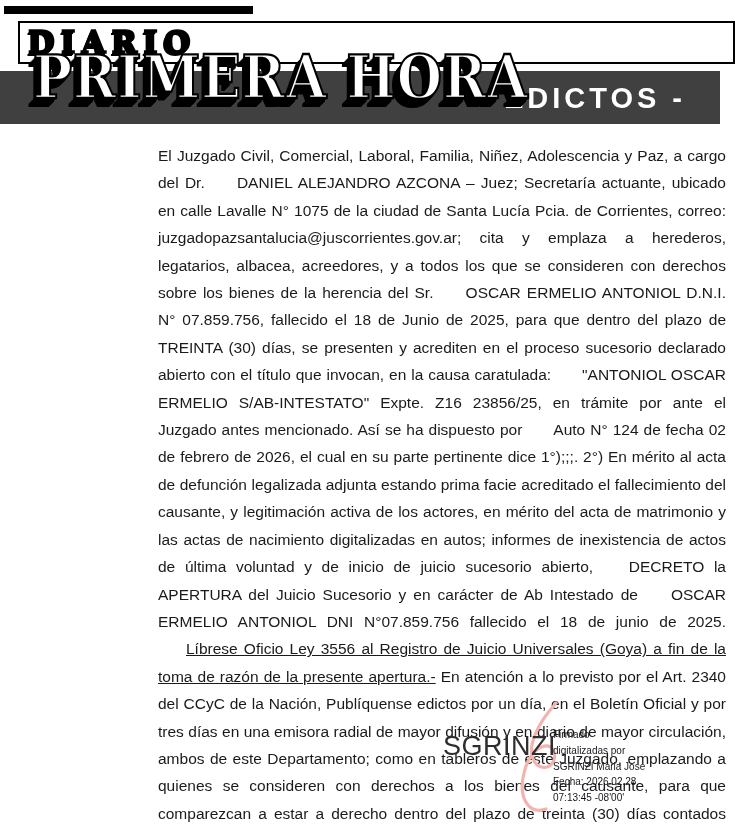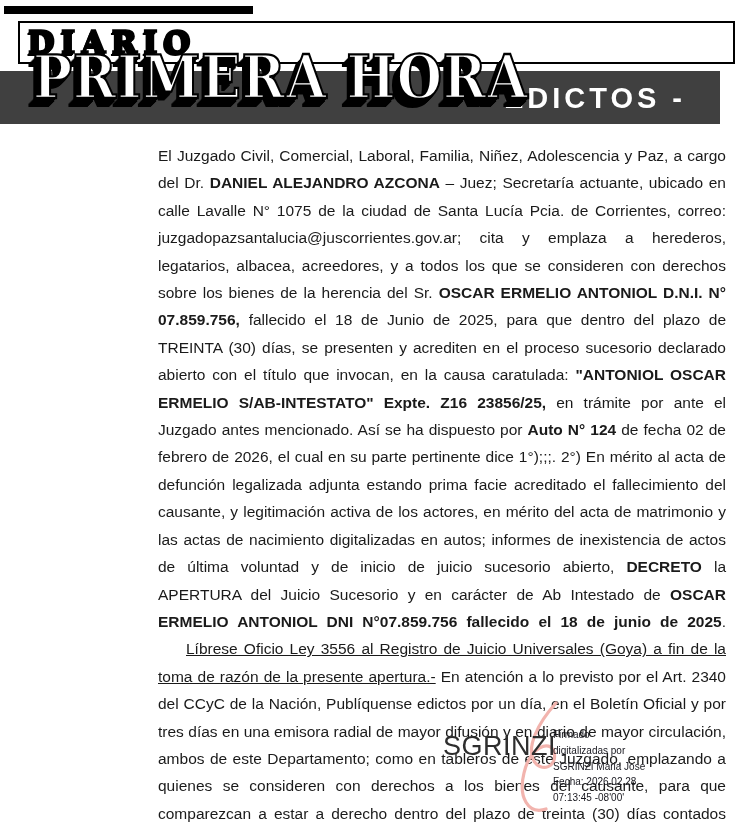--- a/index.html
+++ b/index.html
@@ -33,21 +33,21 @@
     color:#ffffff;-webkit-text-stroke:2px #000;
     text-shadow:-1px 2px 0 #000,-2px 3px 0 #000,-3px 4px 0 #000,-4px 5px 0 #000,-5px 6px 0 #000,-6px 7px 0 #000,-7px 8px 0 #000;
     transform:scaleY(1.14);transform-origin:left top;letter-spacing:1px;
   }
   
   .edict-text{
     position:absolute;left:158px;top:142px;width:568px;
     font-size:15.5px;line-height:27.4px;text-align:justify;color:#1a1a1a;
   }
   .seg-normal{font-weight:normal;}
-  .seg-bold{font-weight:bold;}
+  .seg-bold{font-weight:normal;margin-left:26px;}
   .seg-underline{text-decoration:underline;margin-left:28px;}
   
   .sig-wrap{position:absolute;left:440px;top:695px;width:290px;height:125px;}
   .sig-name{
     position:absolute;left:3px;top:36px;font-size:27px;line-height:1.18;color:#2e2e2e;
     letter-spacing:0.5px;white-space:nowrap;
   }
   .sig-flourish{position:absolute;left:72px;top:2px;width:62px;height:122px;}
   .sig-details{
     position:absolute;left:113px;top:32px;width:150px;

